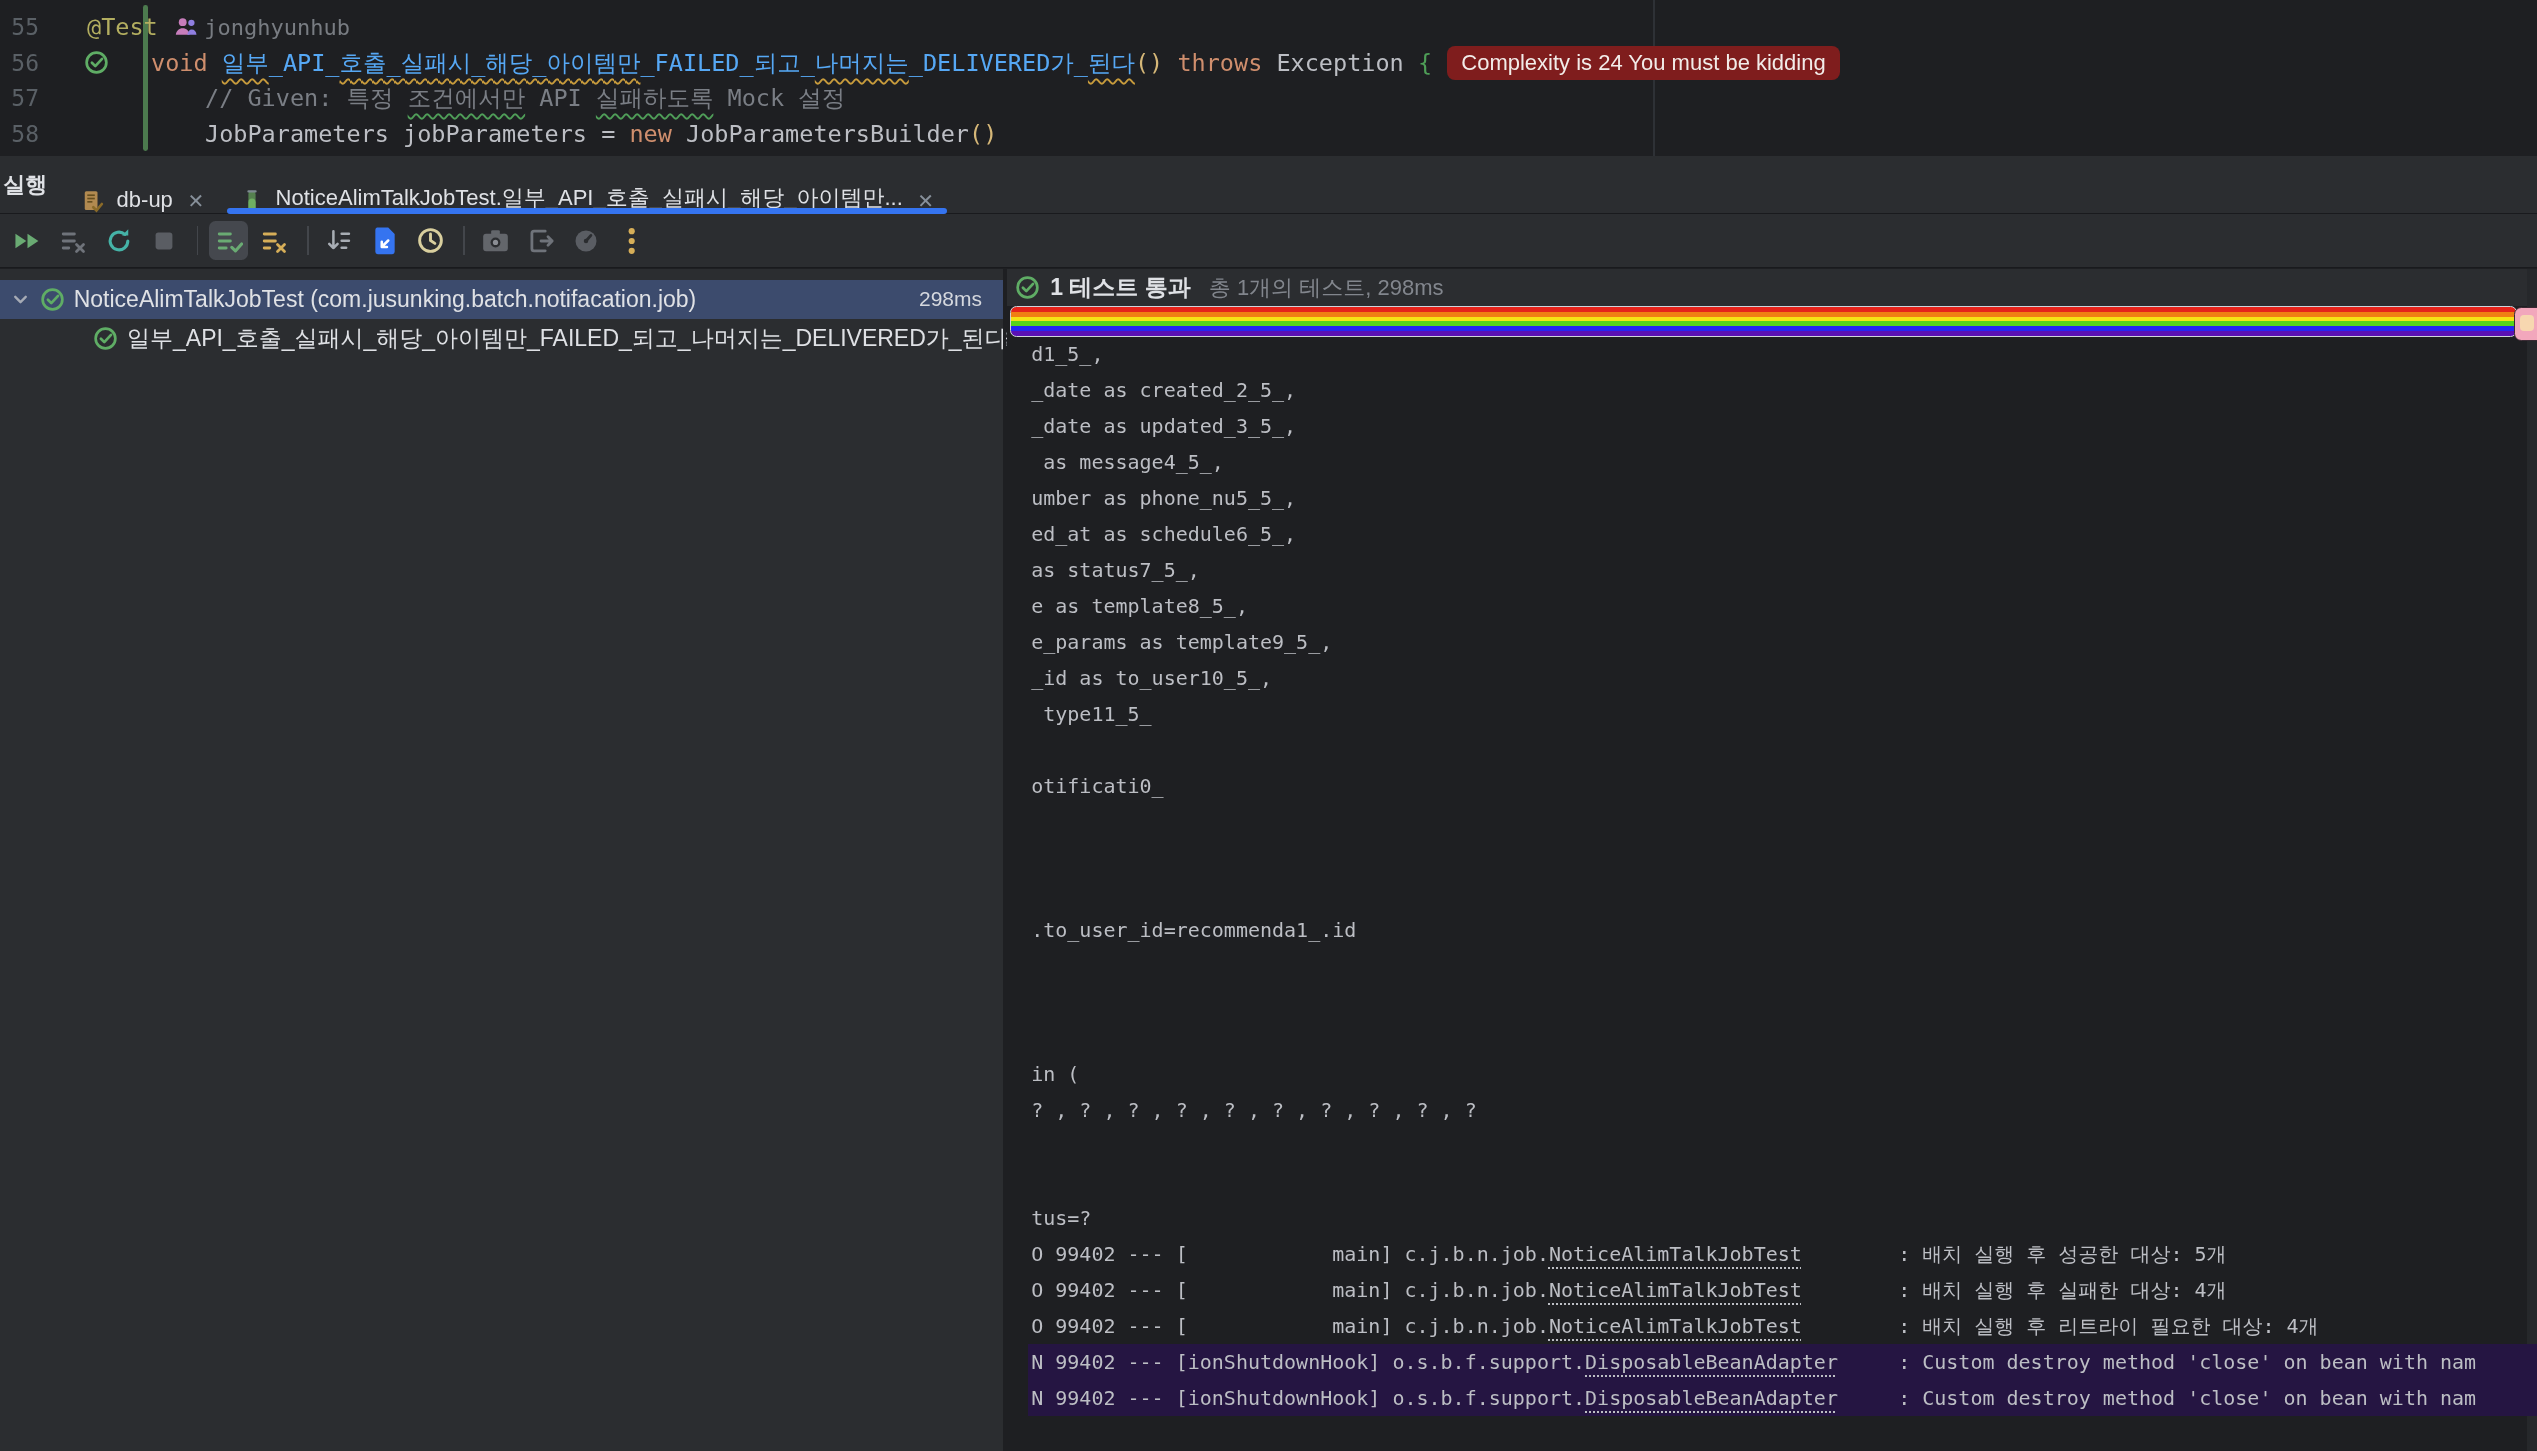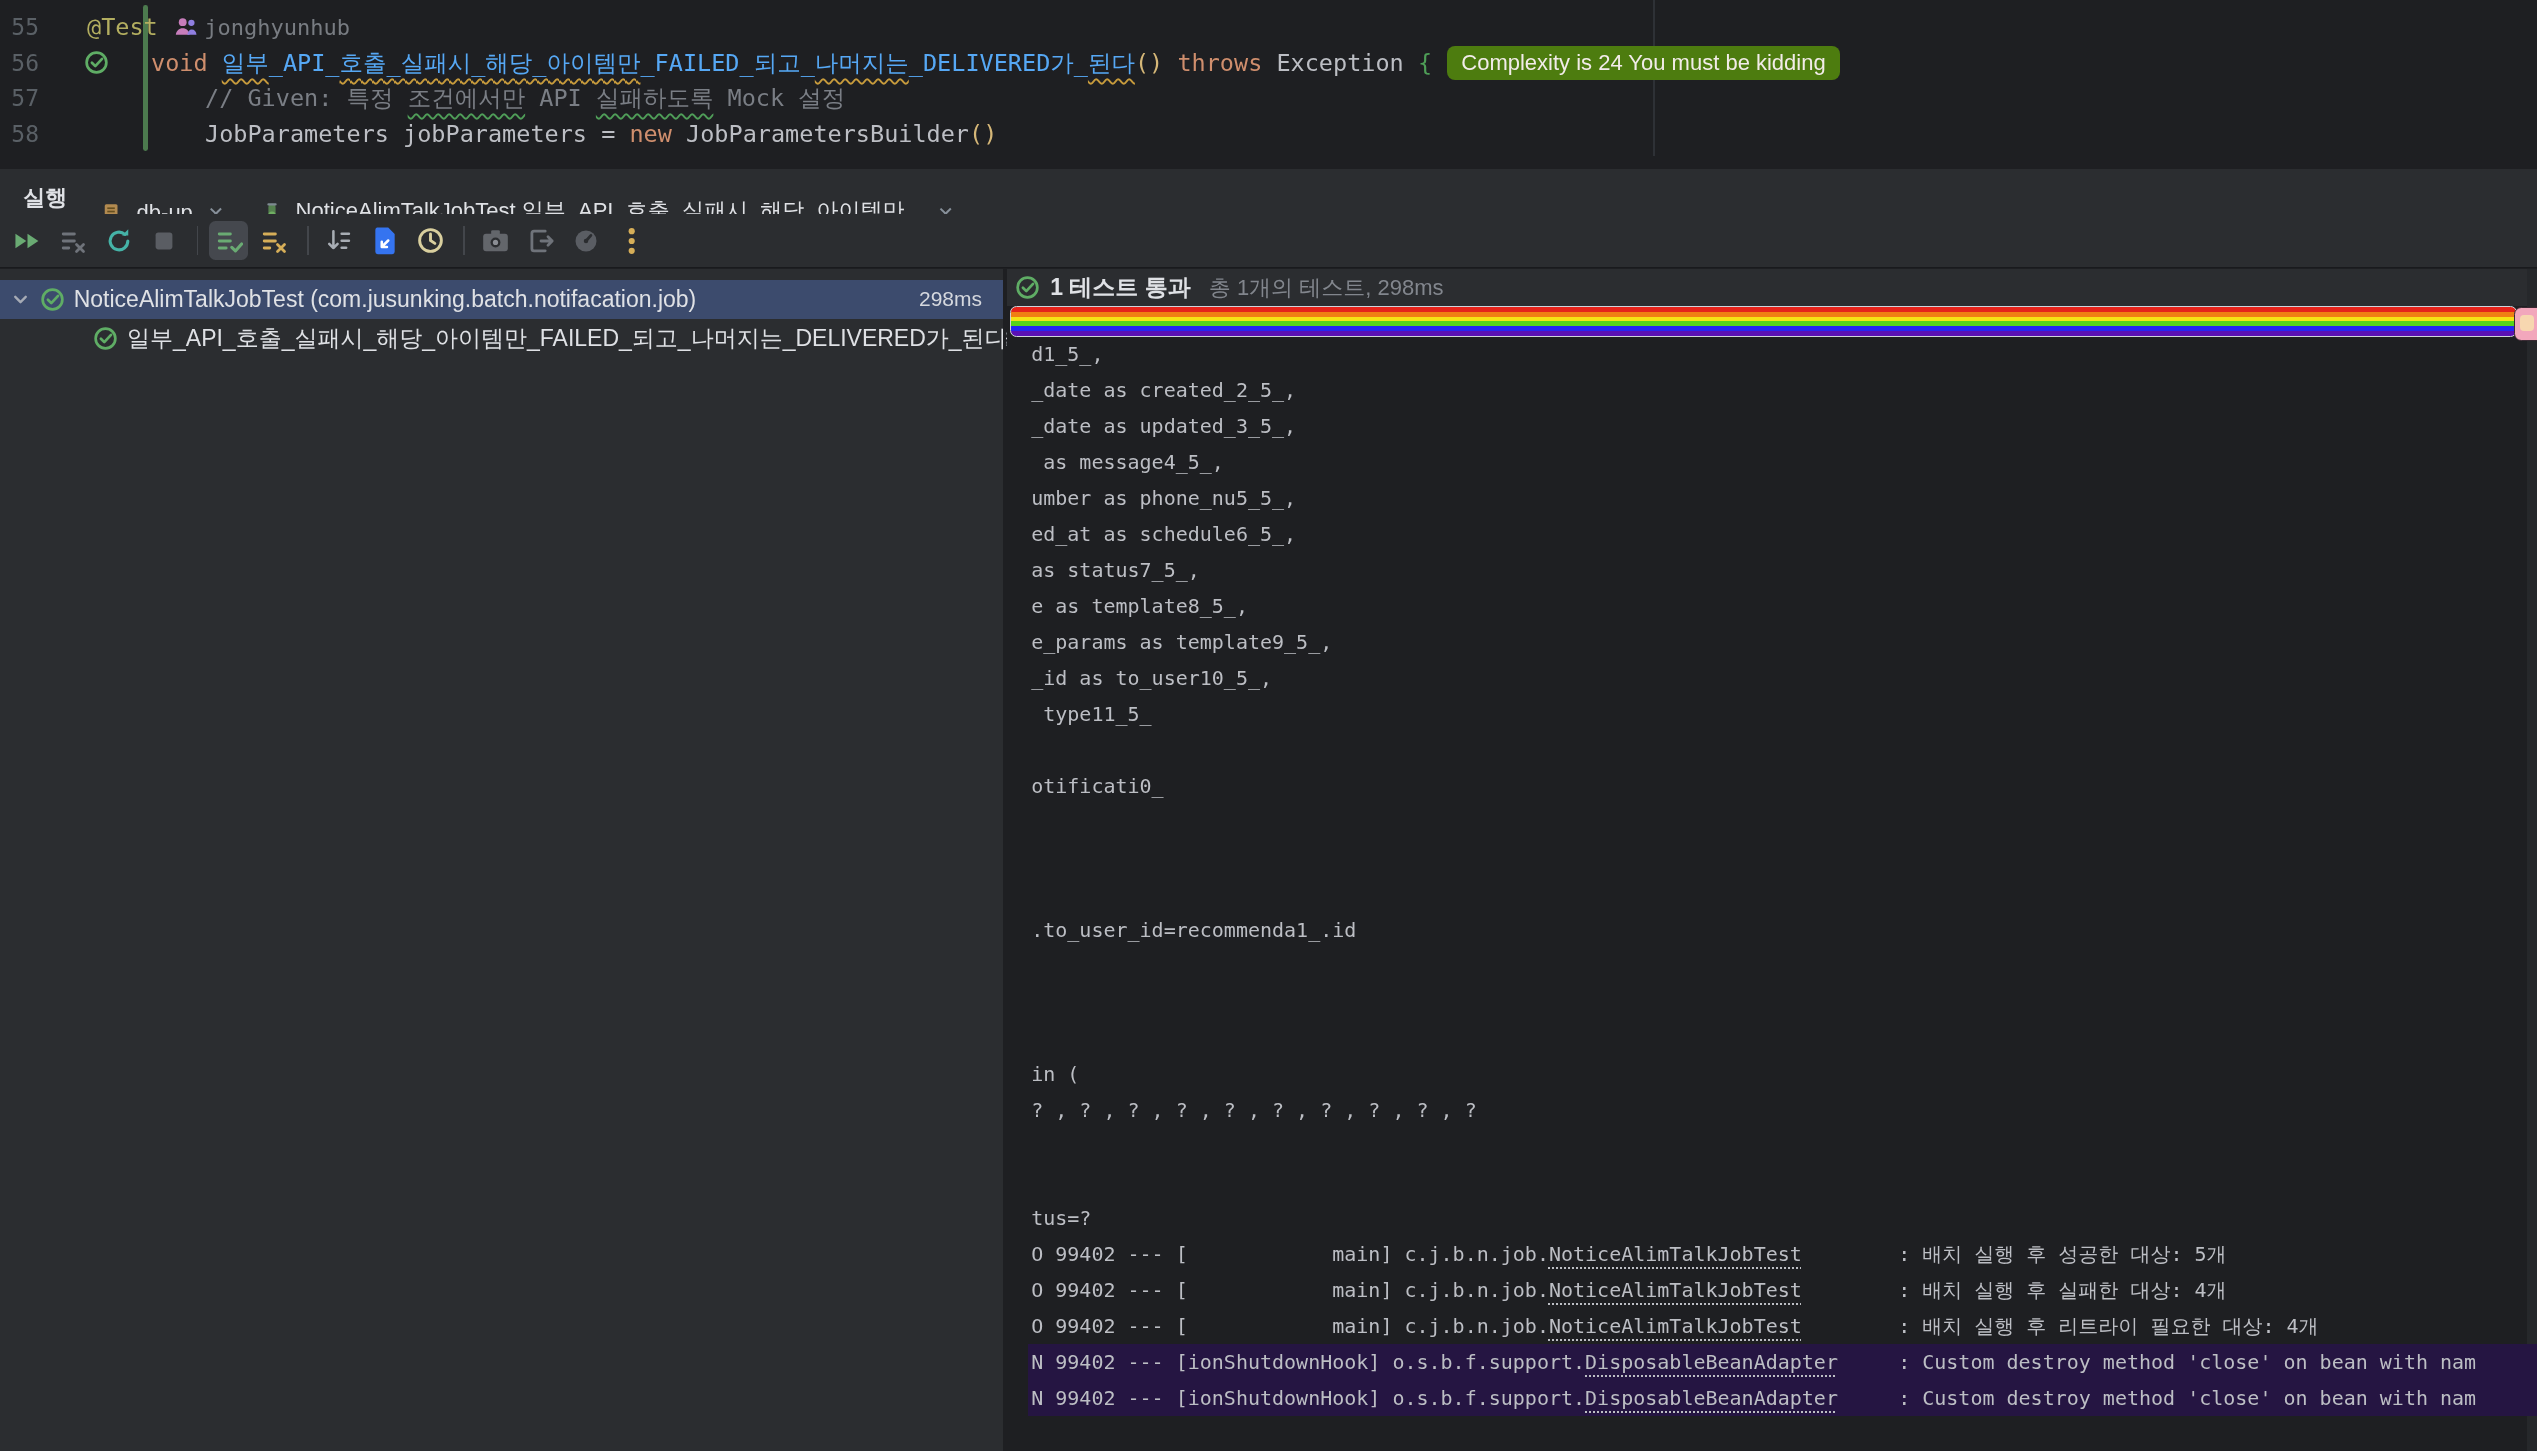--- a/index.html
+++ b/index.html
@@ -16,30 +16,30 @@
   .gutter-run{position:absolute;left:83px;top:4px;display:flex;}
   .code-text{white-space:pre;display:inline-flex;align-items:center;}
   .c-ann{color:#b3ae60;}
   .c-kw{color:#cf8e6d;}
   .c-method{color:#56a8f5;}
   .c-paren{color:#d5b778;}
   .c-brace{color:#4e9e57;}
   .c-code{color:#bcbec4;}
   .c-comment{color:#7a7e85;}
   .c-hint{color:#787c82;font-size:22px;}
-  .c-badge{display:inline-block;margin-left:14.6px;background:#4d7c0f;color:#f2ece9;
+  .c-badge{display:inline-block;margin-left:14.6px;background:#7f1d1d;color:#f2ece9;
            font-family:"Liberation Sans",sans-serif;font-size:22px;padding:3.2px 14.6px;
            border-radius:8px;line-height:1.25;white-space:nowrap;}
   .w-gold{text-decoration:underline wavy #c79b3c 1.6px;text-underline-offset:7.3px;text-decoration-skip-ink:none;}
   .w-green{text-decoration:underline wavy #4f9e58 1.6px;text-underline-offset:7.3px;text-decoration-skip-ink:none;}
   .seg-icon{display:inline-flex;margin:0 6.5px 0 16px;align-items:center;}
 
   
-  .tabbar{position:absolute;left:0;top:169px;width:2538px;height:58px;background:#2b2d30;
-          display:flex;align-items:center;border-bottom:0.8px solid #191a1d;box-sizing:border-box;padding-left:20px;}
+  .tabbar{position:absolute;left:0;top:156px;width:2538px;height:58px;background:#2b2d30;
+          display:flex;align-items:center;border-bottom:0.8px solid #191a1d;box-sizing:border-box;}
   .tw-label{color:#dfe1e5;font-weight:bold;font-size:22px;margin-left:3.2px;width:60px;flex:none;}
   .tab{position:relative;height:100%;display:flex;align-items:flex-end;gap:11.4px;padding:0 18px;
        color:#dfe1e5;font-size:22px;flex:none;}
   .tab .underline{position:absolute;left:4.9px;right:4.9px;bottom:-0.8px;height:5.7px;border-radius:3.2px;background:#3574f0;}
   .close-x{color:#87909a;font-size:20px;margin-left:3.2px;}
 
   
   .toolbar{position:absolute;left:0;top:214px;width:2538px;height:54px;background:#2b2d30;
            display:flex;align-items:center;padding-left:8px;box-sizing:border-box;
            border-bottom:0.8px solid #191a1d;}

